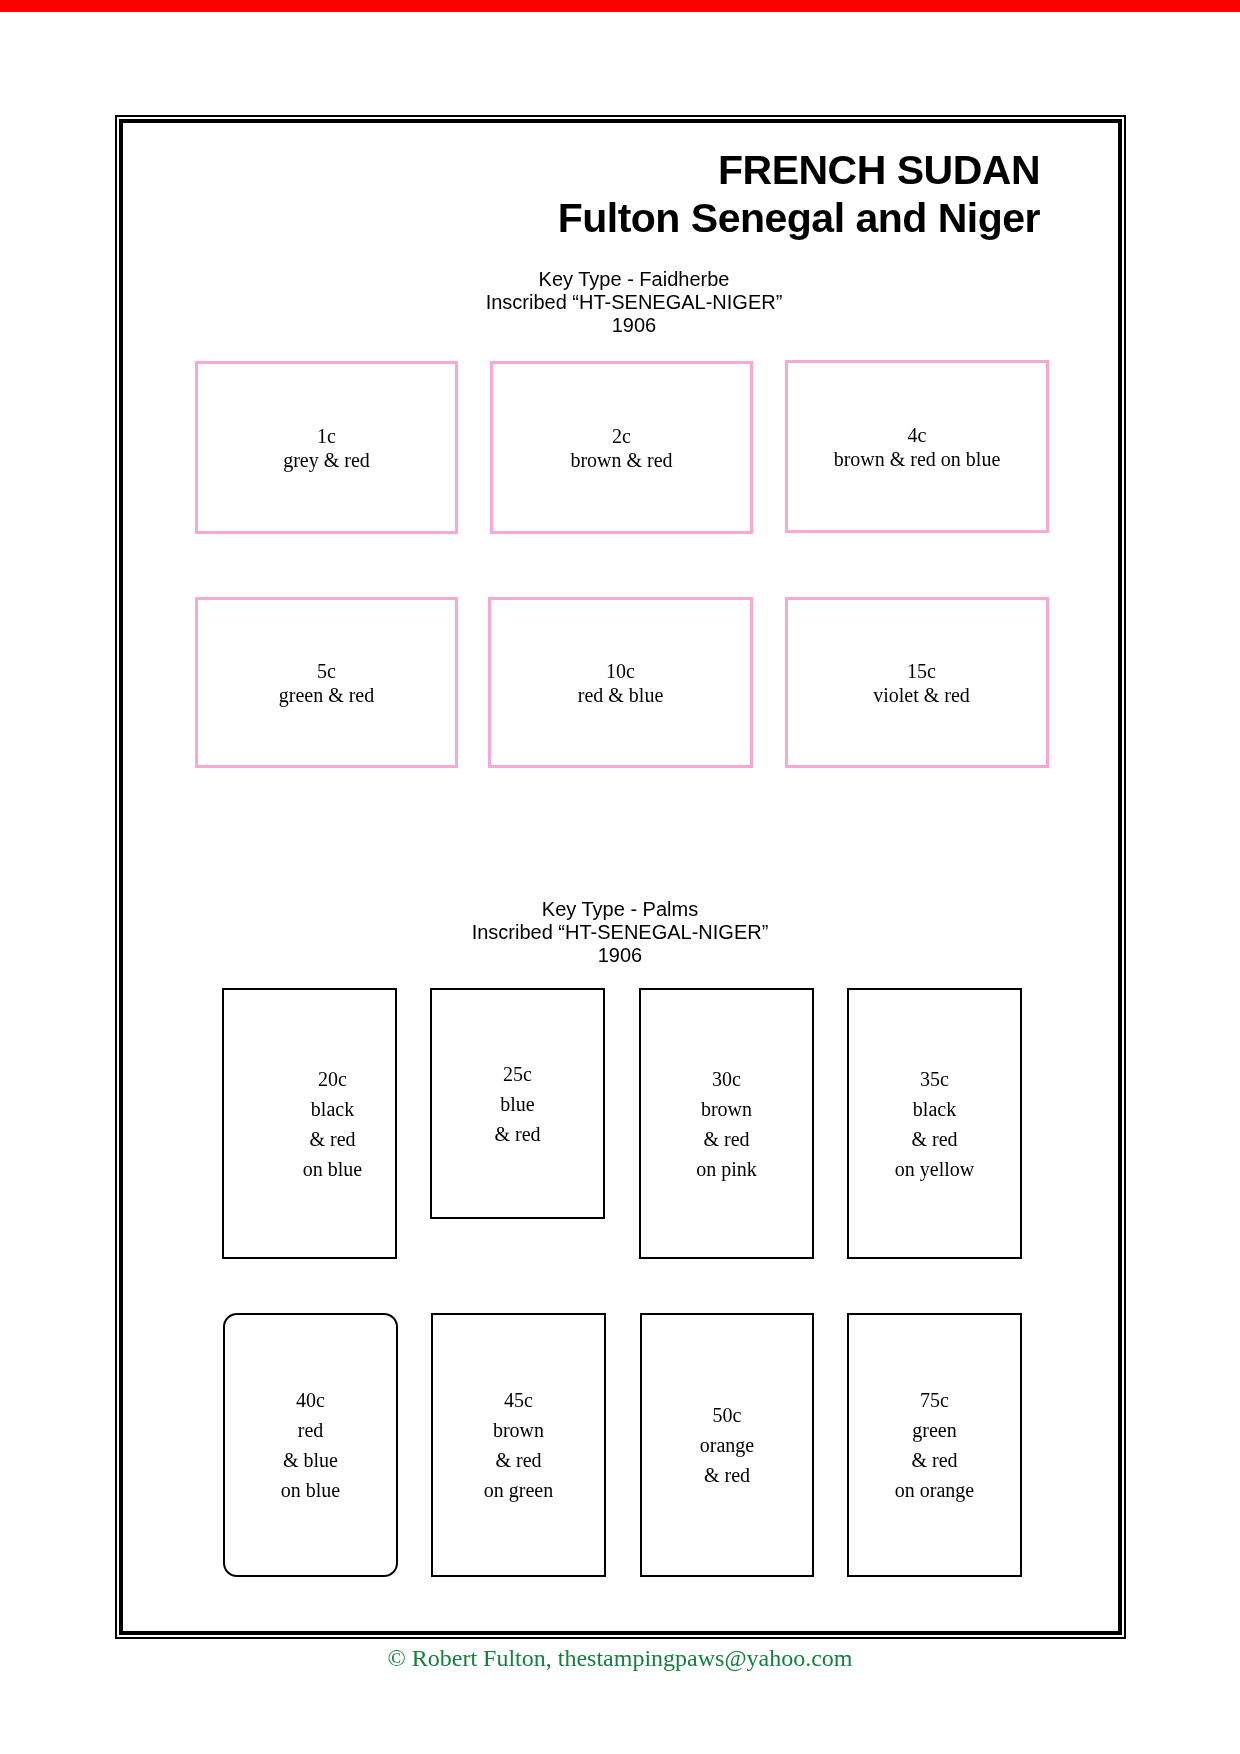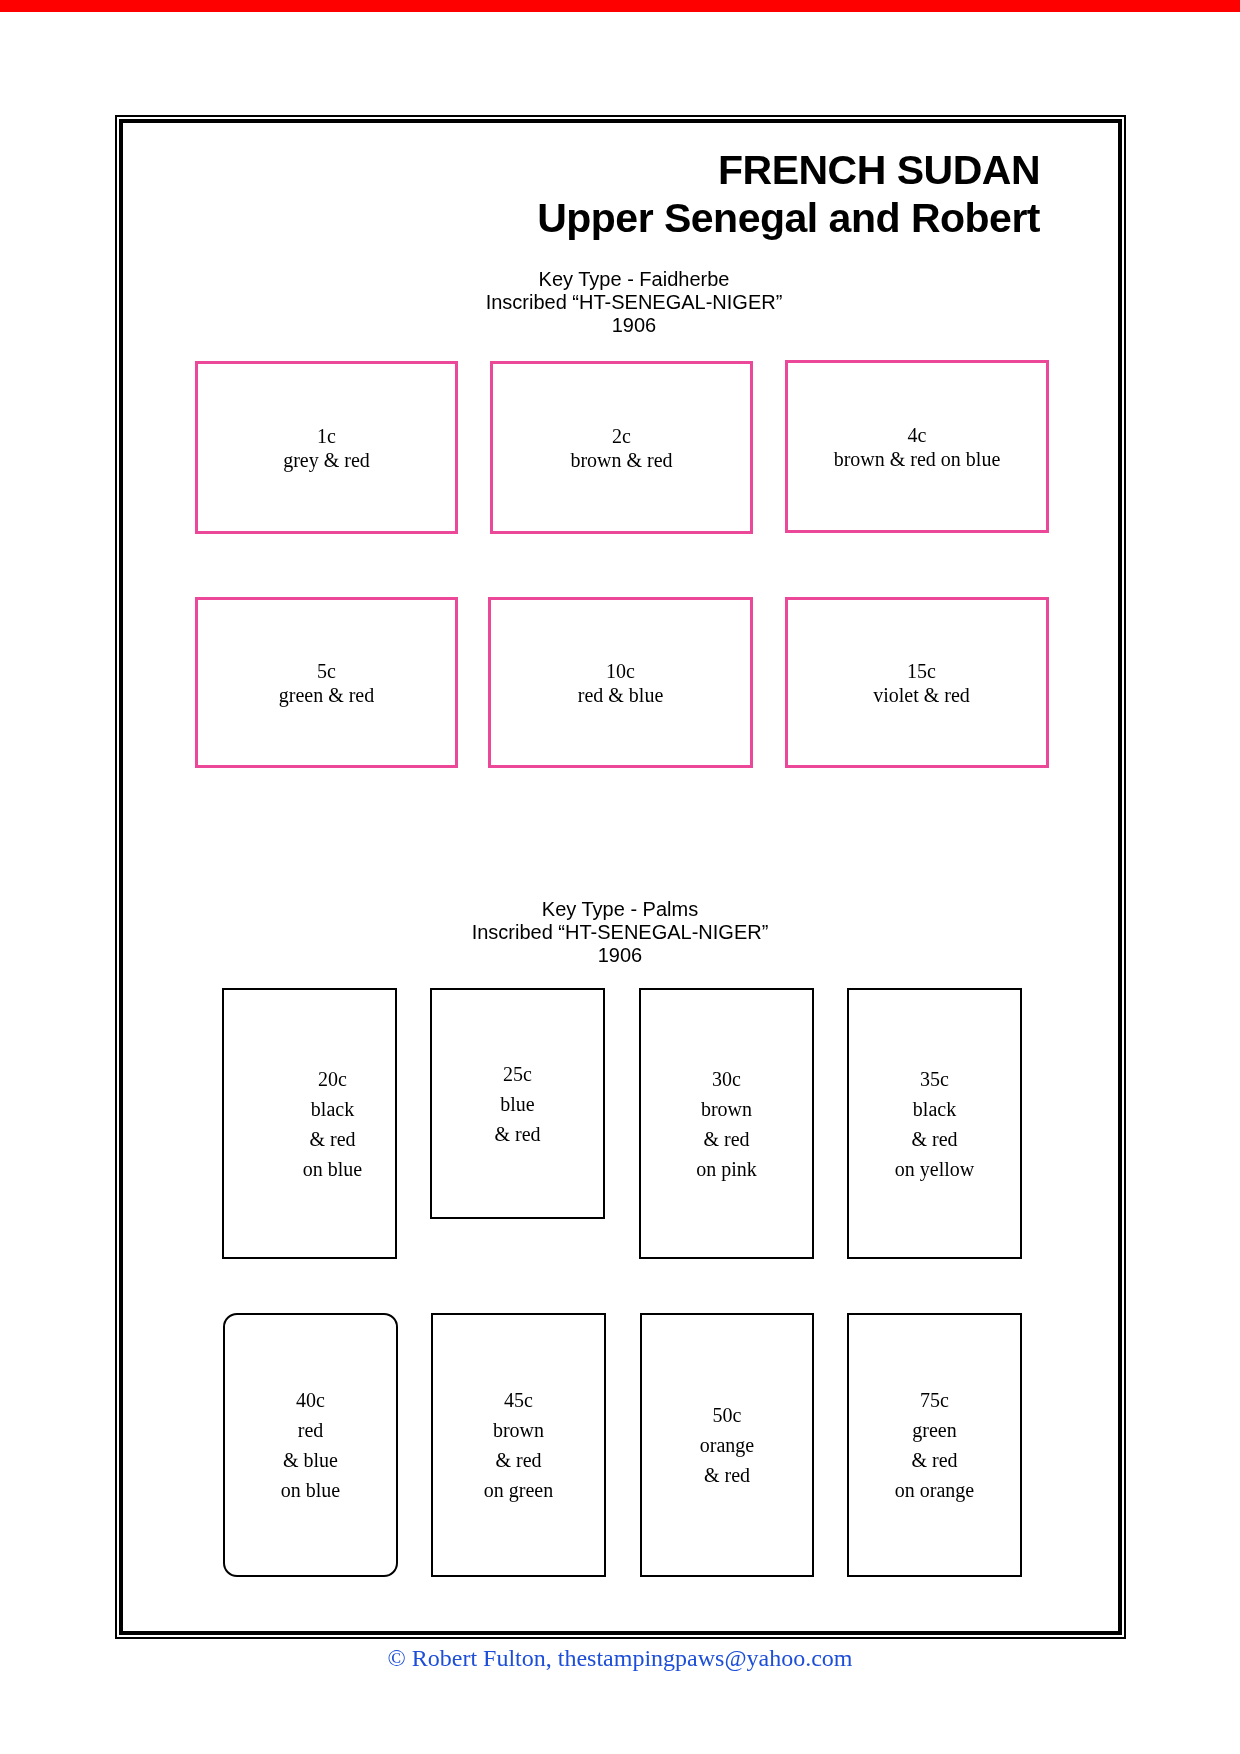--- a/index.html
+++ b/index.html
@@ -50,44 +50,44 @@
     background: #ffffff;
     display: flex;
     flex-direction: column;
     justify-content: center;
     align-items: center;
     text-align: center;
     font-family: "Liberation Serif", serif;
     font-size: 20px;
     color: #000;
   }
-  .stamp.landscape { border: 3px solid #ec4899; line-height: 24px; }
+  .stamp.landscape { border: 3px solid #f9a8d4; line-height: 24px; }
   .stamp.portrait  { border: 2px solid #000; line-height: 30px; }
   .sline:empty { display: none; }
   .footer {
     position: absolute; left: 0; top: 1644px; width: 1240px;
     text-align: center;
     font-family: "Liberation Serif", serif;
     font-size: 24px;
     line-height: 28px;
-    color: #1d4ed8;
+    color: #15803d;
   }
 </style>
 </head>
 <body>
 
 <div class="top-bar" style="background: rgb(255, 0, 0);"></div>
 
 <div class="sheet-border">
   <div class="sheet-border-inner"></div>
 </div>
 
 <div class="title-block">
   <div>FRENCH SUDAN</div>
-  <div>Upper Senegal and Robert</div>
+  <div>Fulton Senegal and Niger</div>
 </div>
 
 <div class="section-header faidherbe">
   <div>Key Type - Faidherbe</div>
   <div>Inscribed “HT-SENEGAL-NIGER”</div>
   <div>1906</div>
 </div>
 
 <div class="stamp landscape" style="left:195px; top:361px; width:263px; height:173px;">
   <div class="sline">1c</div>

